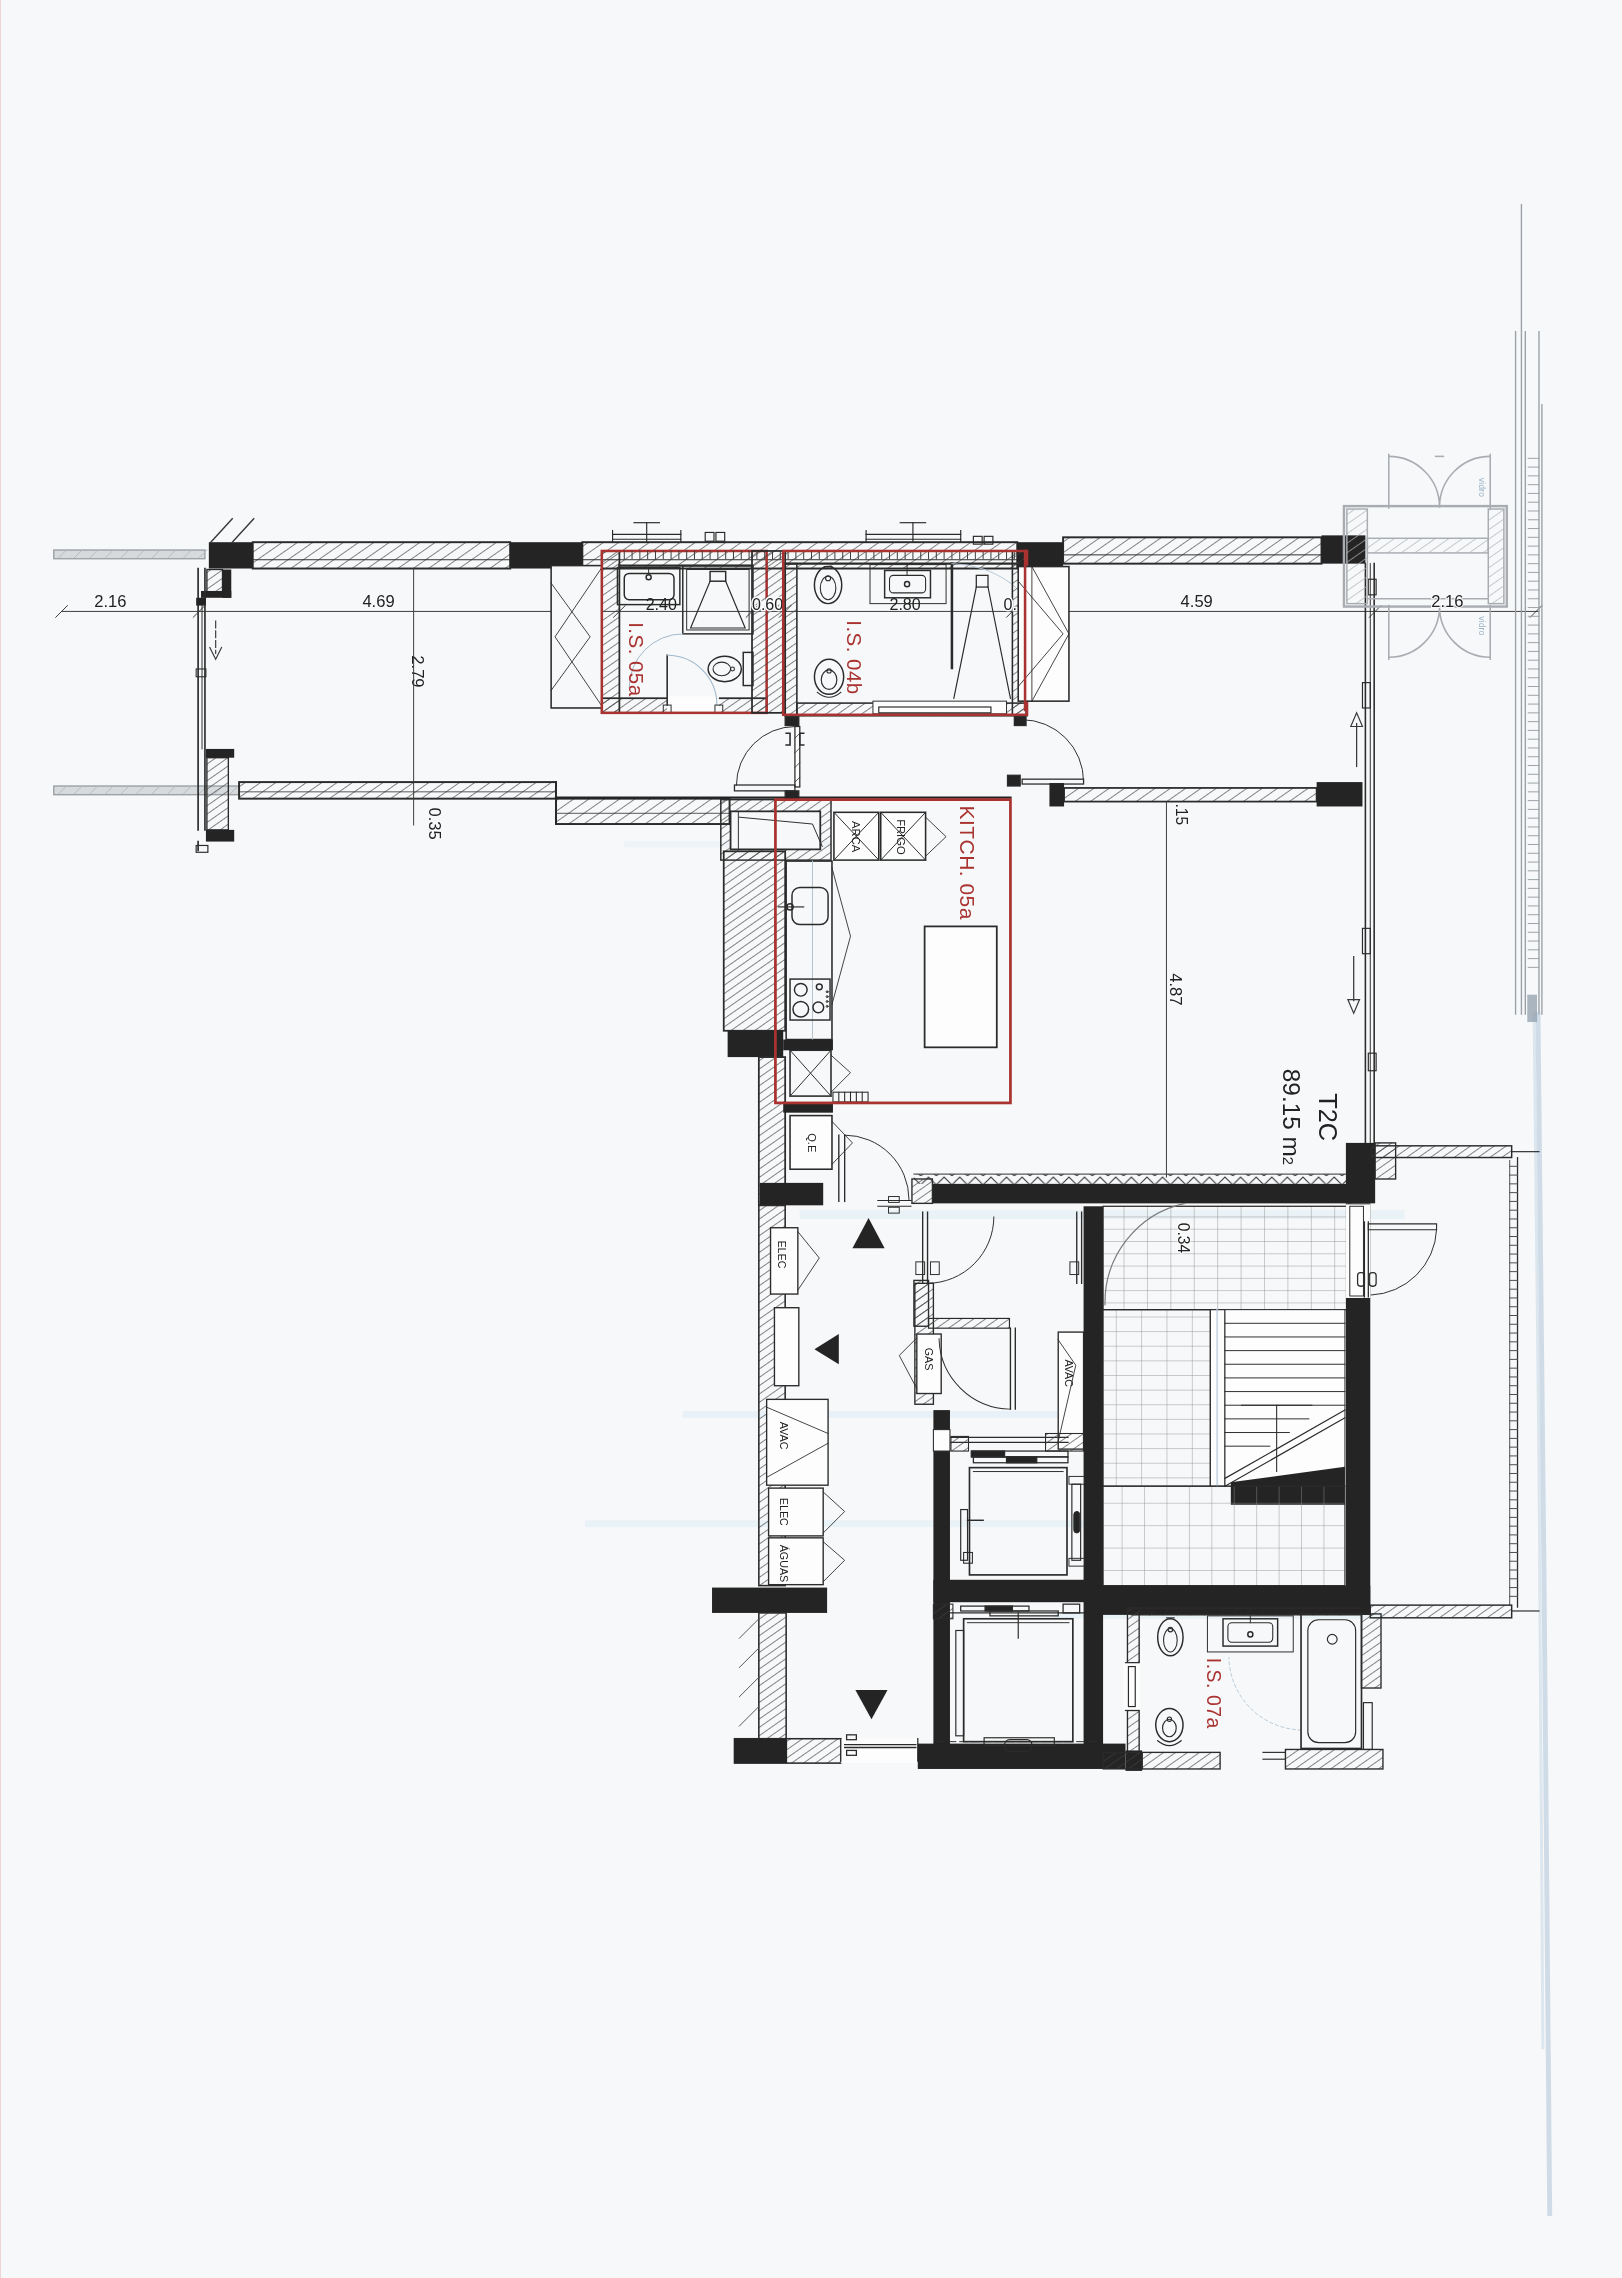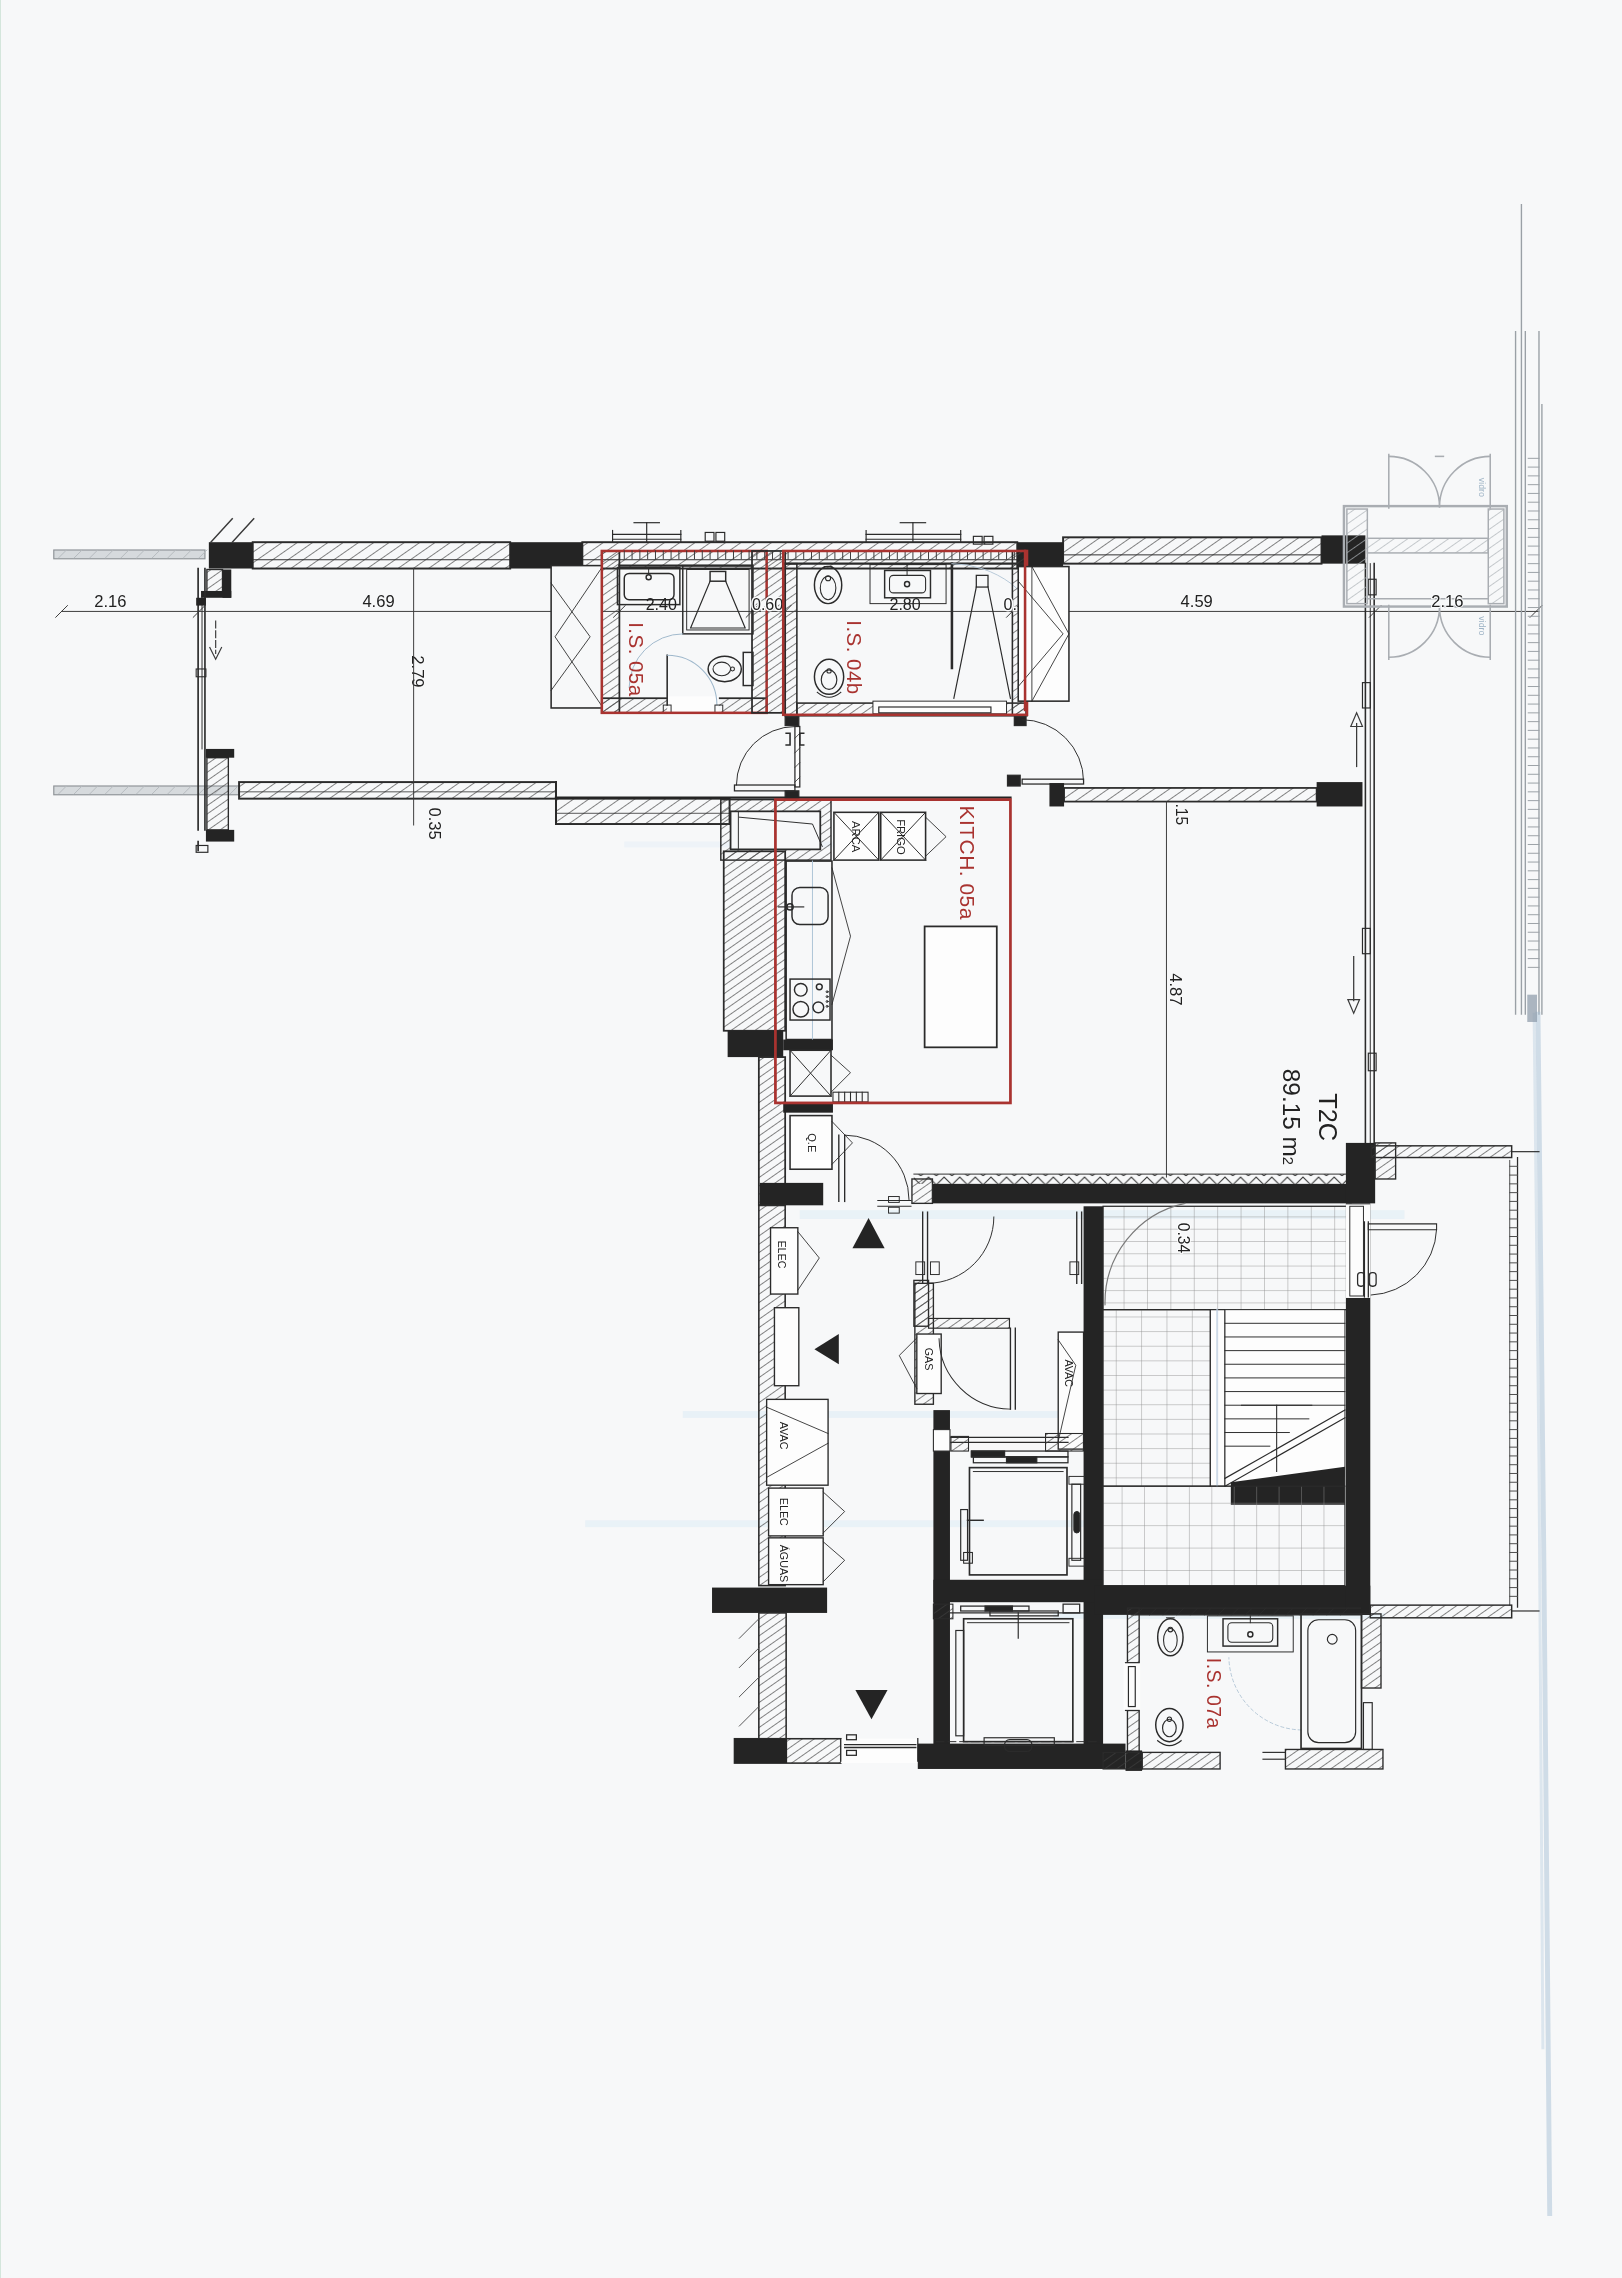--- a/index.html
+++ b/index.html
@@ -1,16 +1,16 @@
 <!DOCTYPE html>
 <html><head>
 <meta charset="utf-8">
 <style>
   html,body{margin:0;padding:0;background:#ffffff;}
-  #page{width:1306px;height:2278px;position:relative;background:#15803d;font-family:"Liberation Sans", sans-serif;}
+  #page{width:1306px;height:2278px;position:relative;background:#b91c1c;font-family:"Liberation Sans", sans-serif;}
   svg{position:absolute;top:0;left:0;}
   text{font-family:"Liberation Sans", sans-serif;fill:#222;}
 </style>
 </head>
 <body>
 <div id="page">
 <svg width="1623" height="2278" viewBox="0 0 1664 2336">
 <defs>
   <pattern id="h" patternUnits="userSpaceOnUse" width="7" height="7" patternTransform="rotate(55)">
     <line x1="0" y1="0" x2="0" y2="7" stroke="#3f3f3f" stroke-width="1.3"></line>

